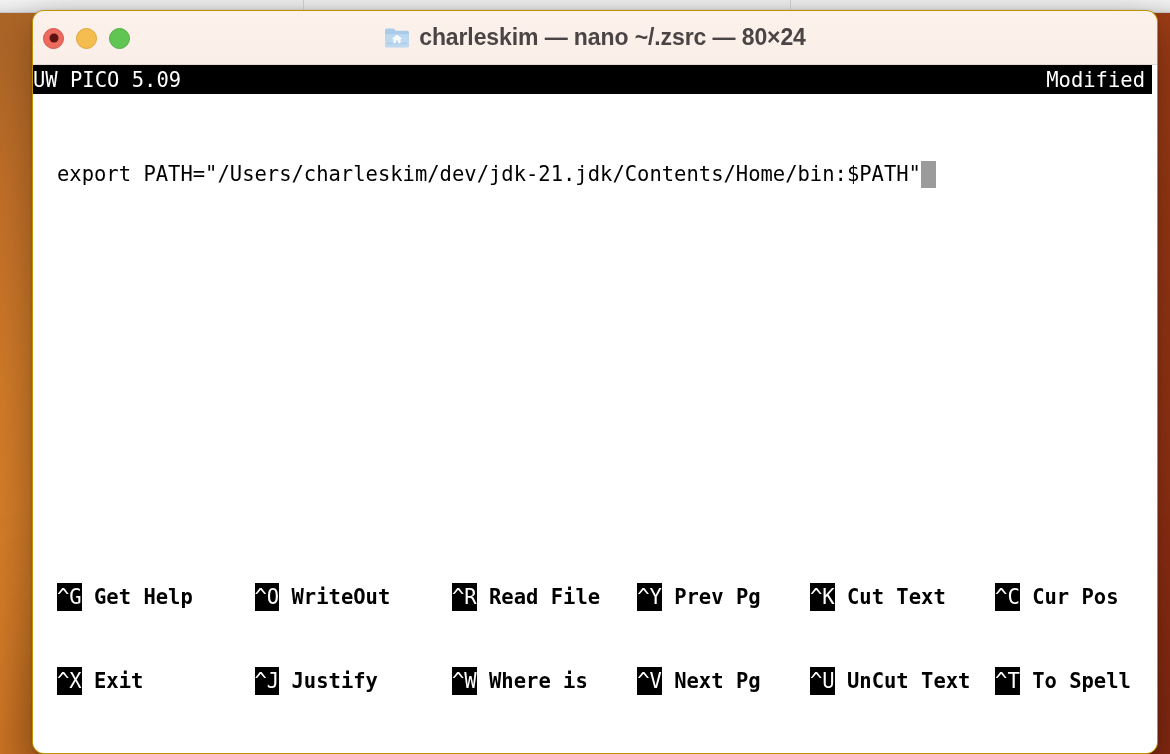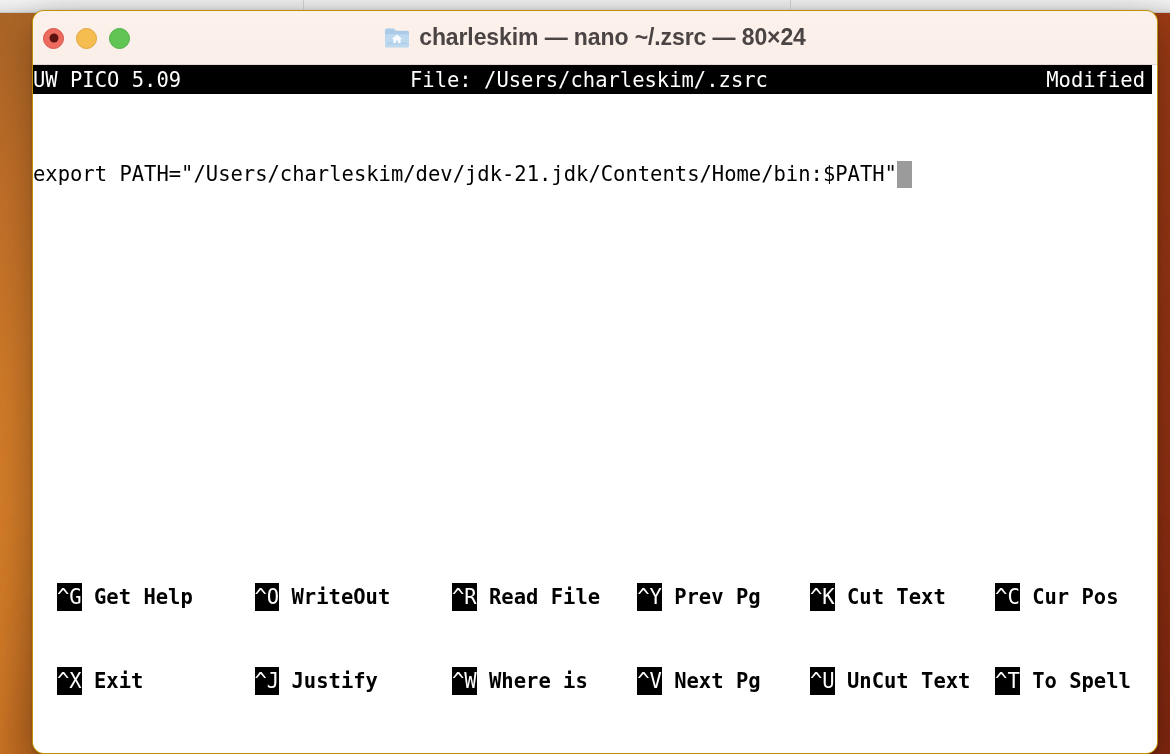--- a/index.html
+++ b/index.html
@@ -137,20 +137,21 @@
 
   
   #editor {
     position:absolute; left:0; top:29px; right:0; bottom:0;
     padding:10px 0 0 0;
     white-space:pre;
   }
   #editor-line {
     position:relative;
     height:28px;
+    padding-left:24px;
     display:flex; align-items:center;
   }
   #edit-text { white-space:pre; }
   #cursor {
     display:inline-block;
     width:15px; height:27px;
     background:#9b9b9b;
     vertical-align:bottom;
   }
 
@@ -205,21 +206,20 @@
         <path d="M13 8.4l5.4 4.5h-1.8v4.4h-2.5v-2.9h-2.2v2.9H9.4v-4.4H7.6z" fill="#ffffff" opacity="0.9"></path>
       </svg>
       <div id="window-title">charleskim — nano ~/.zsrc — 80×24</div>
     </div>
   </div>
 
   <div id="screen">
 
     <div id="nano-status">
       <span class="s-version">UW PICO 5.09</span>
-      <span class="s-file">File: /Users/charleskim/.zsrc</span>
       <span class="s-mod">Modified</span>
     </div>
 
     <div id="editor">
       <div id="editor-line">
         <span id="edit-text">export PATH="/Users/charleskim/dev/jdk-21.jdk/Contents/Home/bin:$PATH"</span><span id="cursor"></span>
       </div>
     </div>
 
     <div id="nano-footer">

